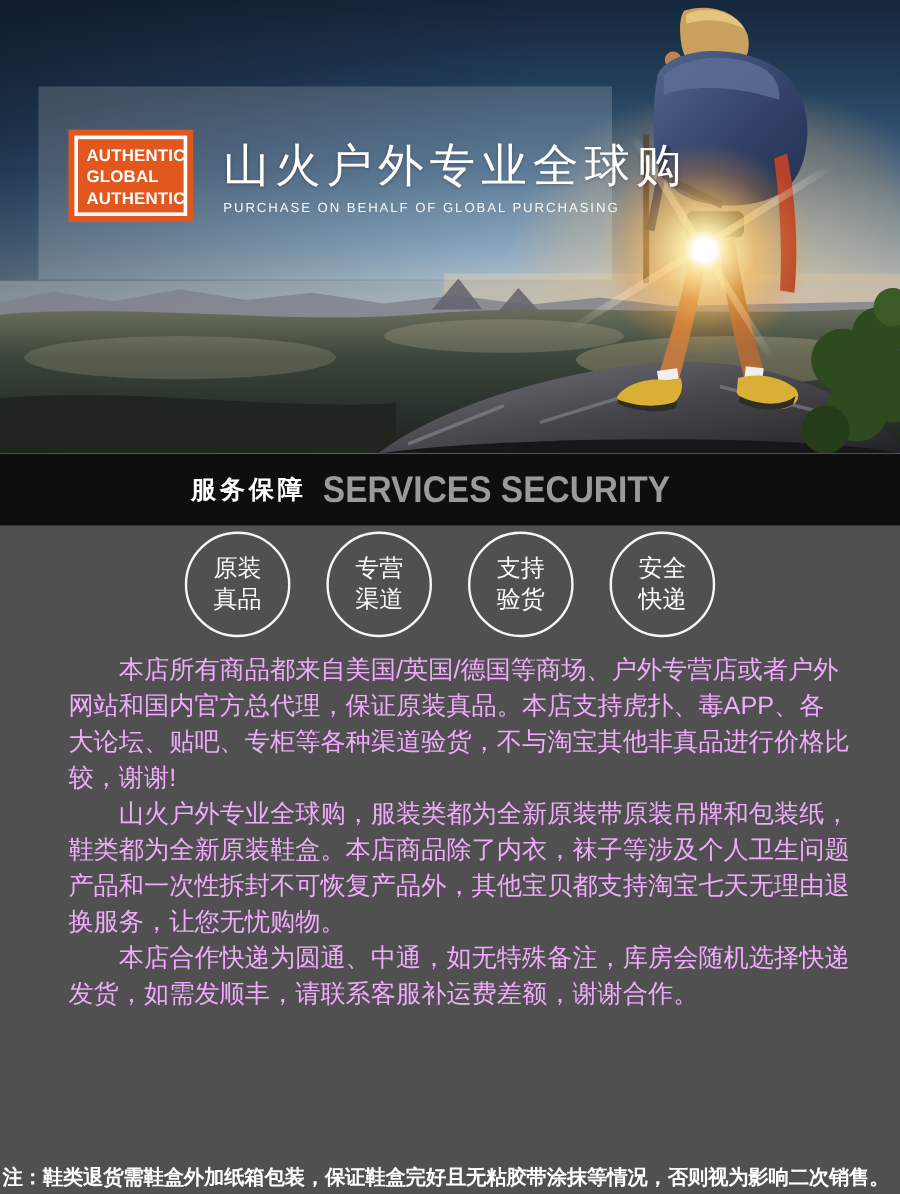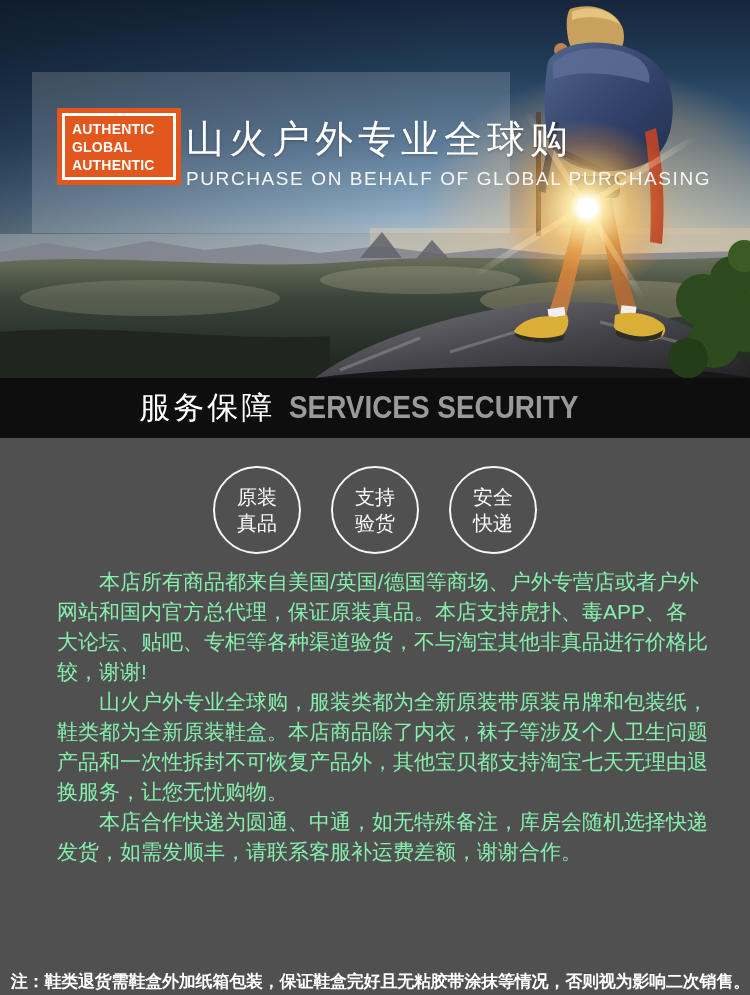--- a/index.html
+++ b/index.html
@@ -17,46 +17,46 @@
   }
   .hero svg{position:absolute;left:0;top:0;}
   .sun-flare{position:absolute;left:497px;top:118px;width:180px;height:180px;pointer-events:none;
     background:radial-gradient(circle,#ffffff 0 7%,rgba(255,236,170,.95) 14%,rgba(252,190,90,.6) 34%,rgba(244,150,50,.28) 52%,rgba(244,150,50,0) 70%);}
   .sun-ray{position:absolute;left:455px;top:203px;width:260px;height:6px;pointer-events:none;
     background:linear-gradient(90deg,rgba(255,240,200,0),rgba(255,245,215,.8) 50%,rgba(255,240,200,0));}
   .sun-ray.r1{transform:rotate(-32deg);}
   .sun-ray.r2{transform:rotate(58deg);width:220px;left:475px;}
   .hero-overlay-panel{position:absolute;left:32px;top:72px;width:478px;height:161px;
     background:rgba(255,255,255,.17);}
-  .authentic-badge{position:absolute;left:57px;top:108px;width:124px;height:77px;
+  .authentic-badge{position:absolute;left:57px;top:108px;width:104px;height:77px;
     background:#e2571d;box-sizing:border-box;padding:5px;}
   .authentic-badge .inner{width:100%;height:100%;box-sizing:border-box;border:3px solid #ffffff;
     display:flex;flex-direction:column;justify-content:center;padding-left:7px;}
   .authentic-badge .inner div{color:#fff;font-weight:bold;font-size:14px;line-height:18px;letter-spacing:.2px;}
   .hero-title-group{position:absolute;left:186px;top:118px;}
   .hero-title{color:#fff;font-size:38px;font-weight:normal;letter-spacing:5px;line-height:42px;
     text-shadow:0 1px 3px rgba(0,0,0,.25);}
-  .hero-subtitle{color:#f7f7f7;font-size:19px;letter-spacing:1.6px;margin-top:8px;}
+  .hero-subtitle{color:#f7f7f7;font-size:11px;letter-spacing:1.6px;margin-top:8px;}
   
   .services-banner{width:750px;height:60px;background:#0e0e0e;
     display:flex;align-items:center;justify-content:center;gap:14px;}
-  .services-banner .cn{color:#ffffff;font-size:31px;font-weight:normal;letter-spacing:3px;}
+  .services-banner .cn{color:#ffffff;font-size:21px;font-weight:bold;letter-spacing:3px;}
   .services-banner .en{color:#9a9a9a;font-size:31px;font-weight:bold;letter-spacing:0;
     transform:scaleX(.9);transform-origin:left center;display:inline-block;}
   
   .content{position:relative;width:750px;height:557px;background:#505050;box-sizing:border-box;}
-  .circle-row{display:flex;justify-content:center;gap:30px;padding-top:28px;}
+  .circle-row{display:flex;justify-content:center;gap:30px;padding-top:5px;}
   .svc-circle{width:88px;height:88px;border:2px solid #f6f6f6;border-radius:50%;box-sizing:border-box;
     display:flex;flex-direction:column;align-items:center;justify-content:center;}
   .svc-circle div{color:#fbfbfb;font-size:20px;line-height:26px;white-space:nowrap;}
   .paragraphs{margin-top:13px;padding:0 42px 0 57px;}
-  .paragraphs p{margin:0;color:#86efac;font-size:21px;line-height:30px;text-indent:2em;
+  .paragraphs p{margin:0;color:#f0abfc;font-size:21px;line-height:30px;text-indent:2em;
     letter-spacing:0;text-align:left;}
   .shoe-note{position:absolute;left:2px;bottom:3px;width:748px;color:#ffffff;
-    font-size:17px;font-weight:bold;line-height:21px;white-space:nowrap;letter-spacing:-.2px;text-align:right;}
+    font-size:17px;font-weight:bold;line-height:21px;white-space:nowrap;letter-spacing:-.2px;}
 </style>
 </head>
 <body>
 
 <div class="page">
 
   <div class="hero">
 
     <svg width="750" height="378" viewBox="0 0 750 378" preserveAspectRatio="none">
       <defs>
@@ -148,20 +148,24 @@
     <span class="en">SERVICES SECURITY</span>
   </div>
 
   <div class="content">
     <div class="circle-row">
       <div class="svc-circle">
         <div>原装</div>
         <div>真品</div>
       </div>
       <div class="svc-circle">
+        <div>专营</div>
+        <div>渠道</div>
+      </div>
+      <div class="svc-circle">
         <div>支持</div>
         <div>验货</div>
       </div>
       <div class="svc-circle">
         <div>安全</div>
         <div>快递</div>
       </div>
     </div>
 
     <div class="paragraphs">

